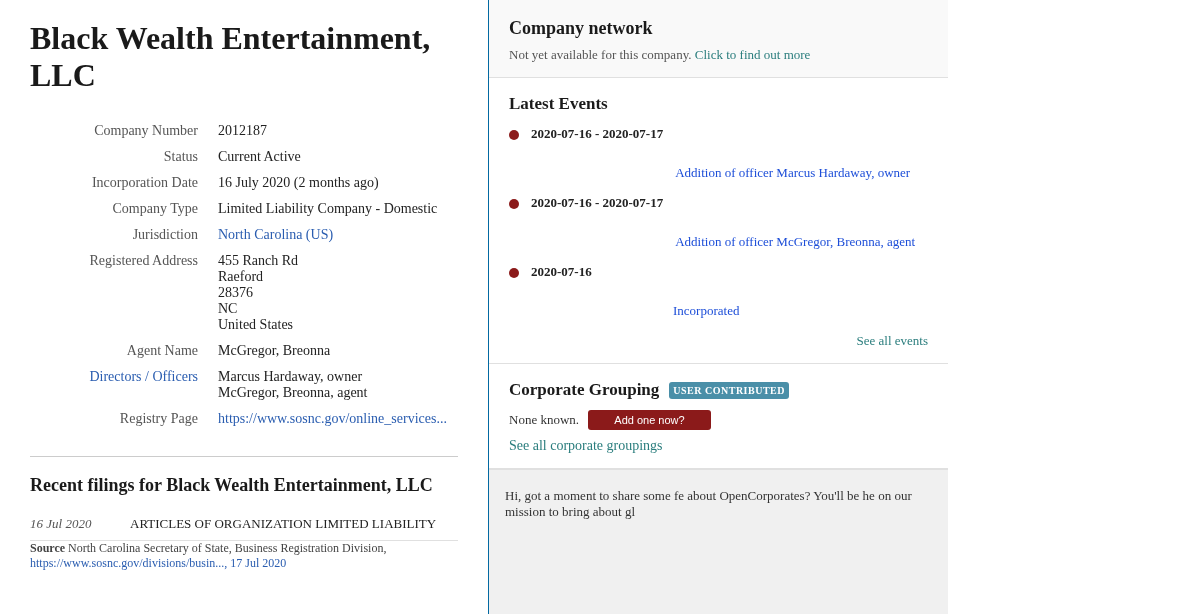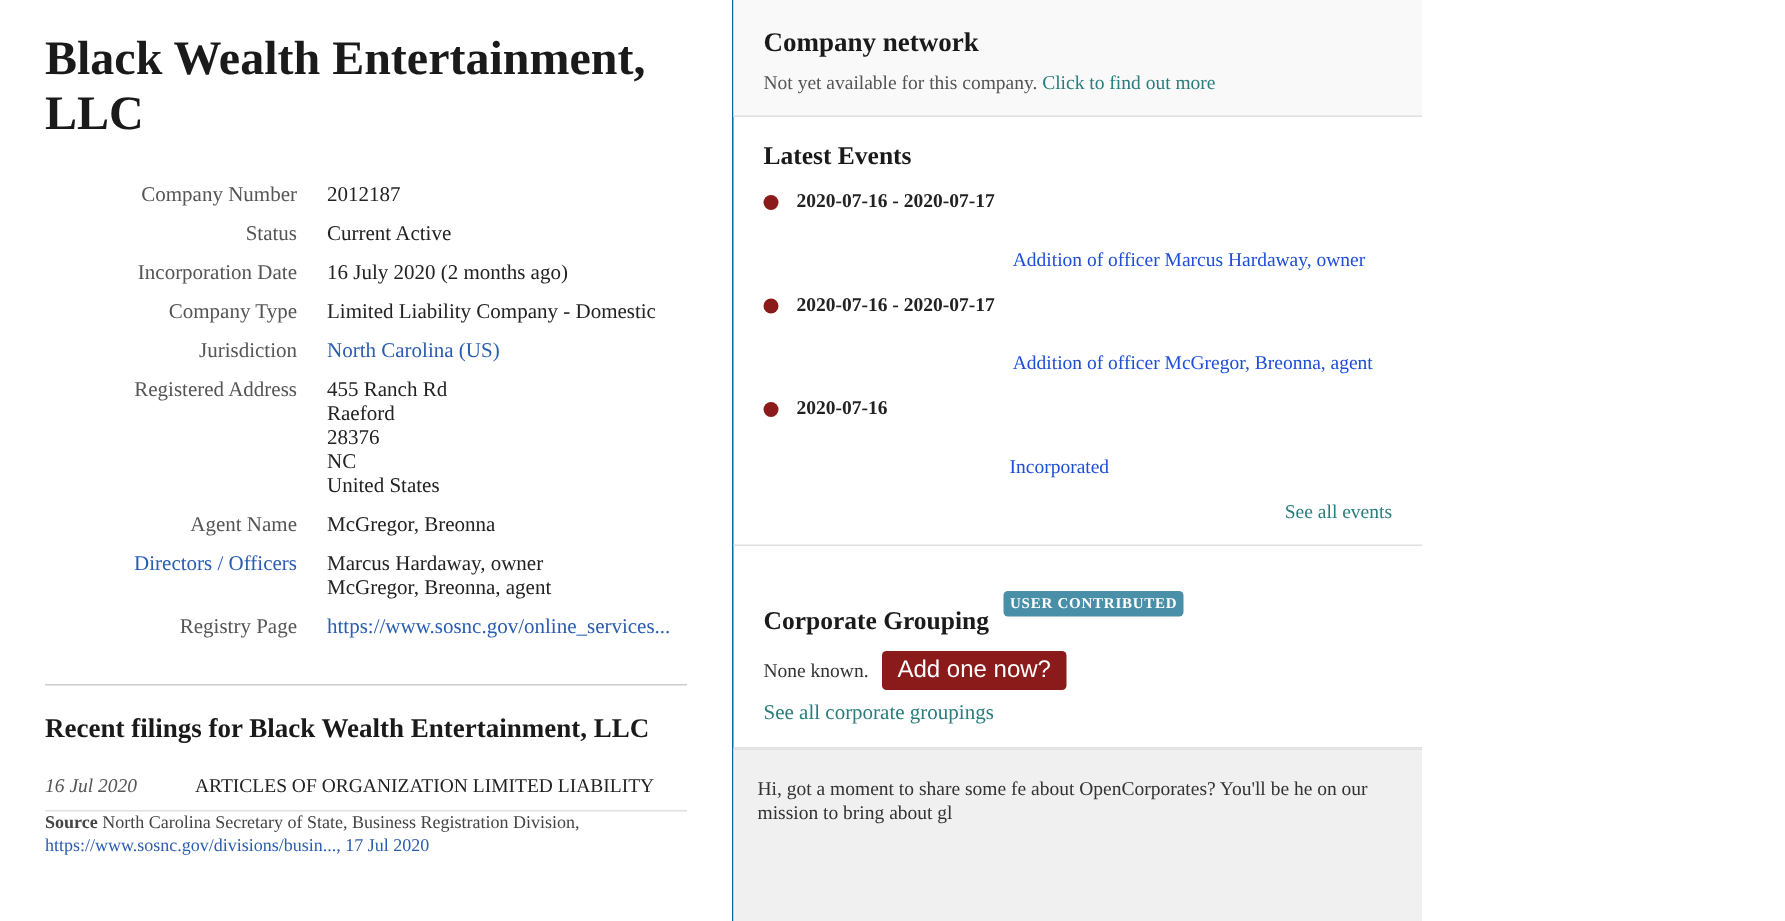--- a/index.html
+++ b/index.html
@@ -163,42 +163,41 @@
     .corporate-grouping-header {
       display: flex;
       align-items: center;
       gap: 10px;
       margin-bottom: 10px;
     }
     .corporate-grouping-title {
       font-size: 17px;
       font-weight: bold;
       color: #1a1a1a;
-      margin-top: 24px;
     }
     .user-contributed-badge {
       background: #4a8fa8;
       color: #fff;
       font-size: 10px;
       font-weight: bold;
       padding: 3px 4px;
       border-radius: 3px;
       letter-spacing: 0.5px;
     }
     .none-known {
       font-size: 13px;
       color: #333;
       margin-bottom: 8px;
     }
     .add-one-btn {
       background: #8b1a1a;
       color: #fff;
       border: none;
-      padding: 4px 10px;
-      font-size: 16px;
+      padding: 4px 26px;
+      font-size: 11px;
       border-radius: 3px;
       cursor: pointer;
       margin-left: 6px;
     }
     .chat-box {
       background: #f0f0f0;
       flex: 1;
       padding: 18px 16px;
       font-size: 13px;
       color: #333;

